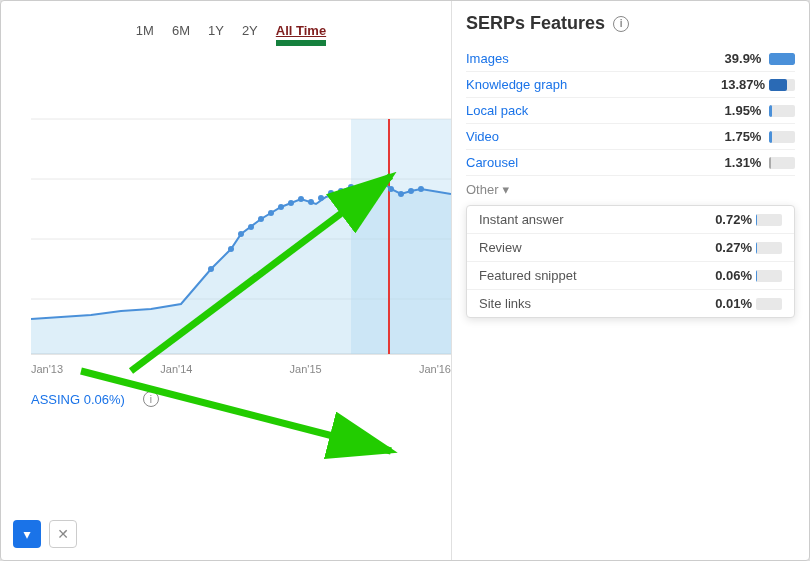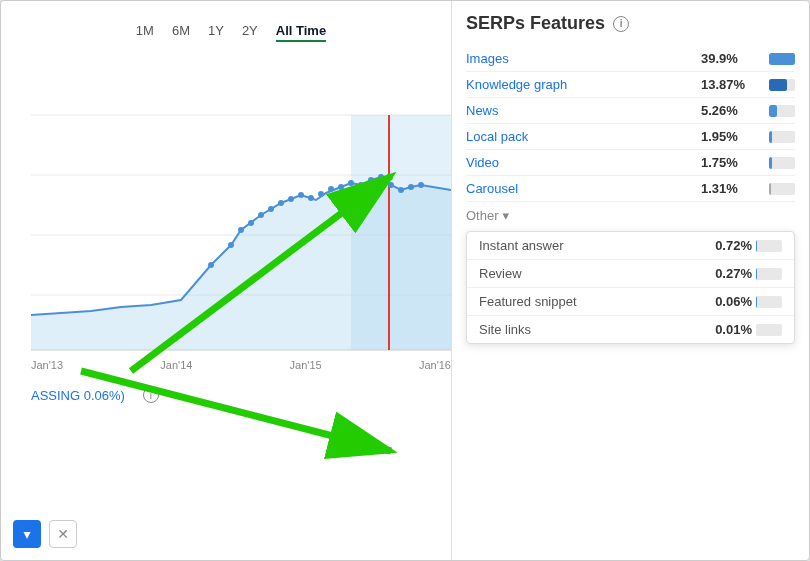--- a/index.html
+++ b/index.html
@@ -43,23 +43,24 @@
       padding: 12px 0 8px 0;
       font-size: 13px;
       color: #555;
     }
     .time-tab {
       cursor: pointer;
       color: #555;
       padding-bottom: 2px;
     }
     .time-tab.active {
-      color: #0f172a;
-      border-bottom: 2px solid #15803d;
+      color: #7f1d1d;
+      border-bottom: 6px solid #15803d;
       font-weight: bold;
+      text-decoration: underline;
     }
     .chart-container {
       position: relative;
       width: 420px;
       height: 300px;
       margin-left: 20px;
       margin-top: 5px;
     }
     .chart-svg {
       width: 100%;
@@ -144,34 +145,34 @@
       display: flex;
       align-items: center;
       gap: 8px;
       margin-bottom: 12px;
     }
     .serps-row {
       display: flex;
       align-items: center;
       padding: 5px 0;
       border-bottom: 1px solid #f0f0f0;
-      gap: 16px;
+      gap: 0;
     }
     .serps-row-label {
       color: #1a73e8;
       font-size: 13px;
       flex: 1;
       cursor: pointer;
     }
     .serps-row-pct {
       font-weight: bold;
       font-size: 13px;
       color: #333;
       min-width: 52px;
-      text-align: left;
+      text-align: center;
     }
     .serps-bar-bg {
       width: 26px;
       height: 12px;
       background: #e8e8e8;
       border-radius: 2px;
       overflow: hidden;
       position: relative;
     }
     .serps-bar-fill {
@@ -335,27 +336,20 @@
       </div>
 
       <div class="serps-row">
         <span class="serps-row-label">Knowledge graph</span>
         <span class="serps-row-pct">13.87%</span>
         <div class="serps-bar-bg">
           <div class="serps-bar-fill" style="width:70%;background:#2a6ab5;"></div>
         </div>
       </div>
 
-      <div class="serps-row">
-        <span class="serps-row-label">News</span>
-        <span class="serps-row-pct">5.26%</span>
-        <div class="serps-bar-bg">
-          <div class="serps-bar-fill" style="width:30%;background:#4a90d9;"></div>
-        </div>
-      </div>
 
       <div class="serps-row">
         <span class="serps-row-label">Local pack</span>
         <span class="serps-row-pct">1.95%</span>
         <div class="serps-bar-bg">
           <div class="serps-bar-fill" style="width:12%;background:#4a90d9;"></div>
         </div>
       </div>
 
       <div class="serps-row">

